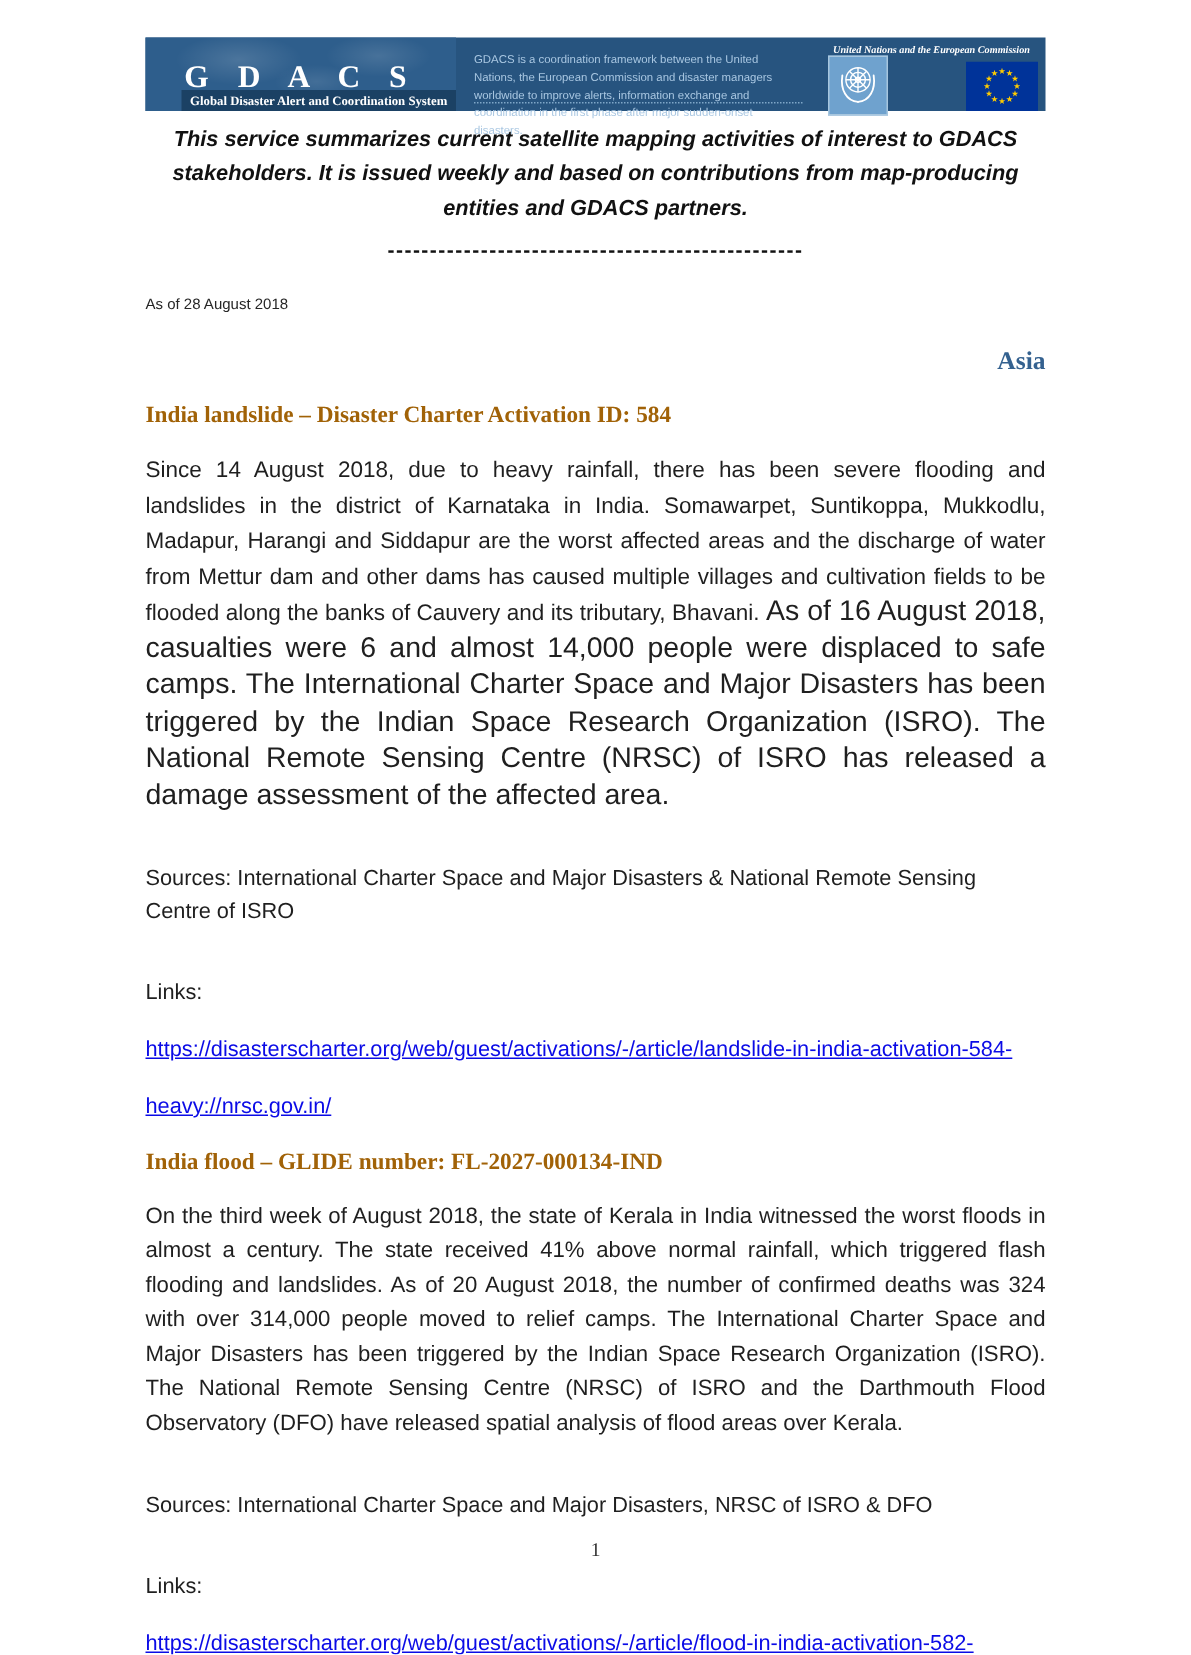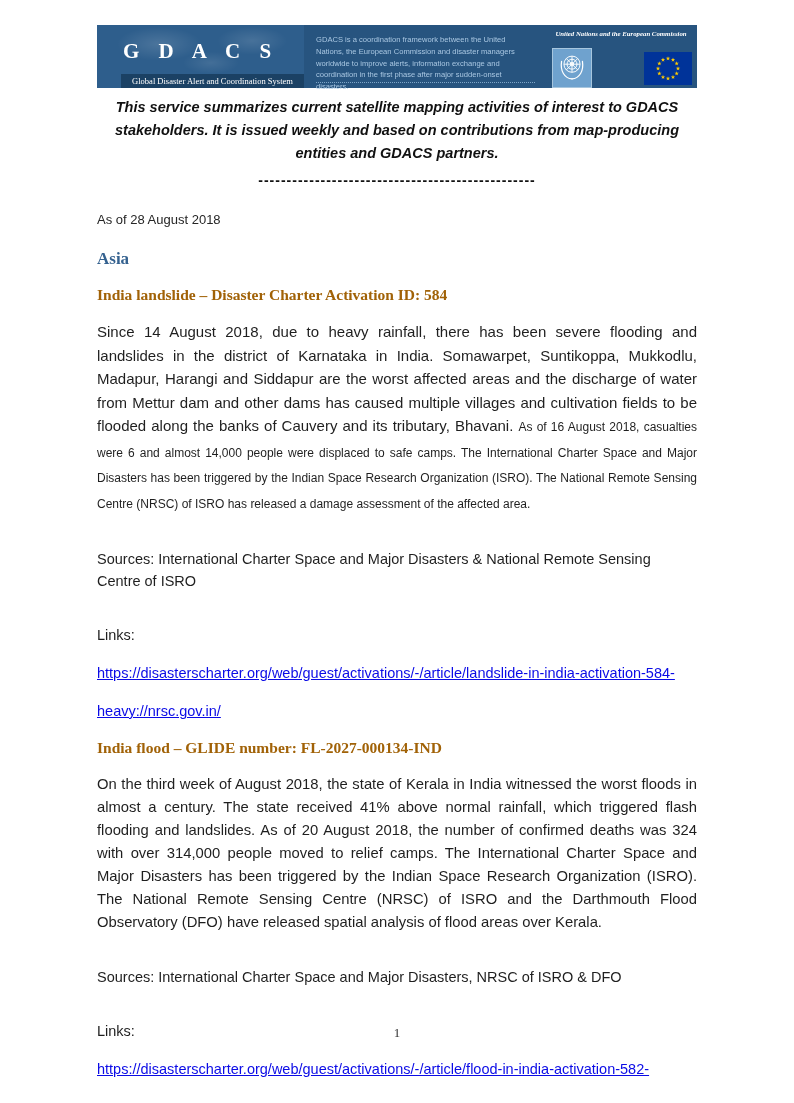--- a/index.html
+++ b/index.html
@@ -4,39 +4,39 @@
 <style>
   html,body{margin:0;padding:0;background:#ffffff;}
   body{
     width:794px;height:1103px;position:relative;
     font-family:"Liberation Sans","DejaVu Sans",sans-serif;
     color:#262626;overflow:hidden;
   }
   .content{width:600px;margin:0 auto;}
 
   
-  .banner{display:flex;height:63px;margin-top:25px;background:#27547F;}
+  .banner{display:flex;height:49px;margin-top:25px;background:#27547F;}
   .banner-left{
     width:207px;position:relative;flex-shrink:0;
     background:
       radial-gradient(ellipse 60px 24px at 30% 30%, rgba(255,255,255,.14), rgba(255,255,255,0) 70%),
       radial-gradient(ellipse 50px 20px at 75% 25%, rgba(255,255,255,.12), rgba(255,255,255,0) 70%),
       radial-gradient(ellipse 40px 16px at 55% 60%, rgba(255,255,255,.10), rgba(255,255,255,0) 70%),
       #2E5E8C;
   }
   .gdacs-word{
     position:absolute;top:14px;left:0;right:0;text-align:center;
     font-family:"Liberation Serif","DejaVu Serif",serif;
     color:#ffffff;font-size:21px;font-weight:bold;letter-spacing:7px;
   }
   .gdacs-strip{
     position:absolute;bottom:0;left:0;right:0;height:14px;background:#1B4164;
     display:flex;align-items:center;justify-content:center;
     font-family:"Liberation Serif","DejaVu Serif",serif;
-    color:#ffffff;font-size:8.5px;font-weight:normal;white-space:nowrap;margin-left:24px;
+    color:#ffffff;font-size:8.5px;font-weight:bold;white-space:nowrap;margin-left:24px;
   }
   .banner-mid{
     flex:1;position:relative;padding:9px 10px 0 12px;
     color:#A9C7E2;font-size:7.6px;line-height:1.55;text-align:left;
   }
   .banner-mid .dotline{
     position:absolute;left:12px;right:10px;bottom:5px;
     border-top:1px dotted #7FA6C8;height:0;
   }
   .banner-right{
@@ -63,36 +63,36 @@
     margin-top:7px;text-align:center;font-weight:bold;font-size:14px;
     letter-spacing:1px;color:#111;white-space:nowrap;
   }
 
   
   .doc-title{
     margin-top:52px;
     font-family:"Liberation Serif","DejaVu Serif",serif;
     font-size:24px;font-weight:bold;color:#34618F;
   }
-  .as-of{margin-top:24px;font-size:13px;}
+  .as-of{margin-top:24px;font-size:10px;}
   .region-h{
     margin-top:22px;
     font-family:"Liberation Serif","DejaVu Serif",serif;
-    font-size:17px;font-weight:bold;color:#34618F;
+    font-size:17px;font-weight:bold;color:#34618F;text-align:right;
   }
   .sec-h{
     margin-top:17px;
     font-family:"Liberation Serif","DejaVu Serif",serif;
     font-size:15.5px;font-weight:bold;color:#a16207;
   }
   .para{
     margin-top:16px;text-align:justify;
     font-size:15px;line-height:23.5px;color:#1f1f1f;
   }
-  .para .small{font-size:12px;}
+  .para .small{font-size:19px;}
   .para2{font-size:14.8px;line-height:23px;}
   .src,.links-label{margin-top:32px;font-size:14.5px;line-height:22px;color:#1f1f1f;}
   .link-line{margin-top:16px;font-size:14.5px;line-height:22px;}
   .link-line a{color:#0B0BE6;text-decoration:underline;cursor:pointer;word-break:break-all;margin-top:30px;}
 
   
   .page-num{
     position:absolute;bottom:62px;left:0;width:100%;text-align:center;
     font-family:"Liberation Serif","DejaVu Serif",serif;
     font-size:13px;color:#333;

